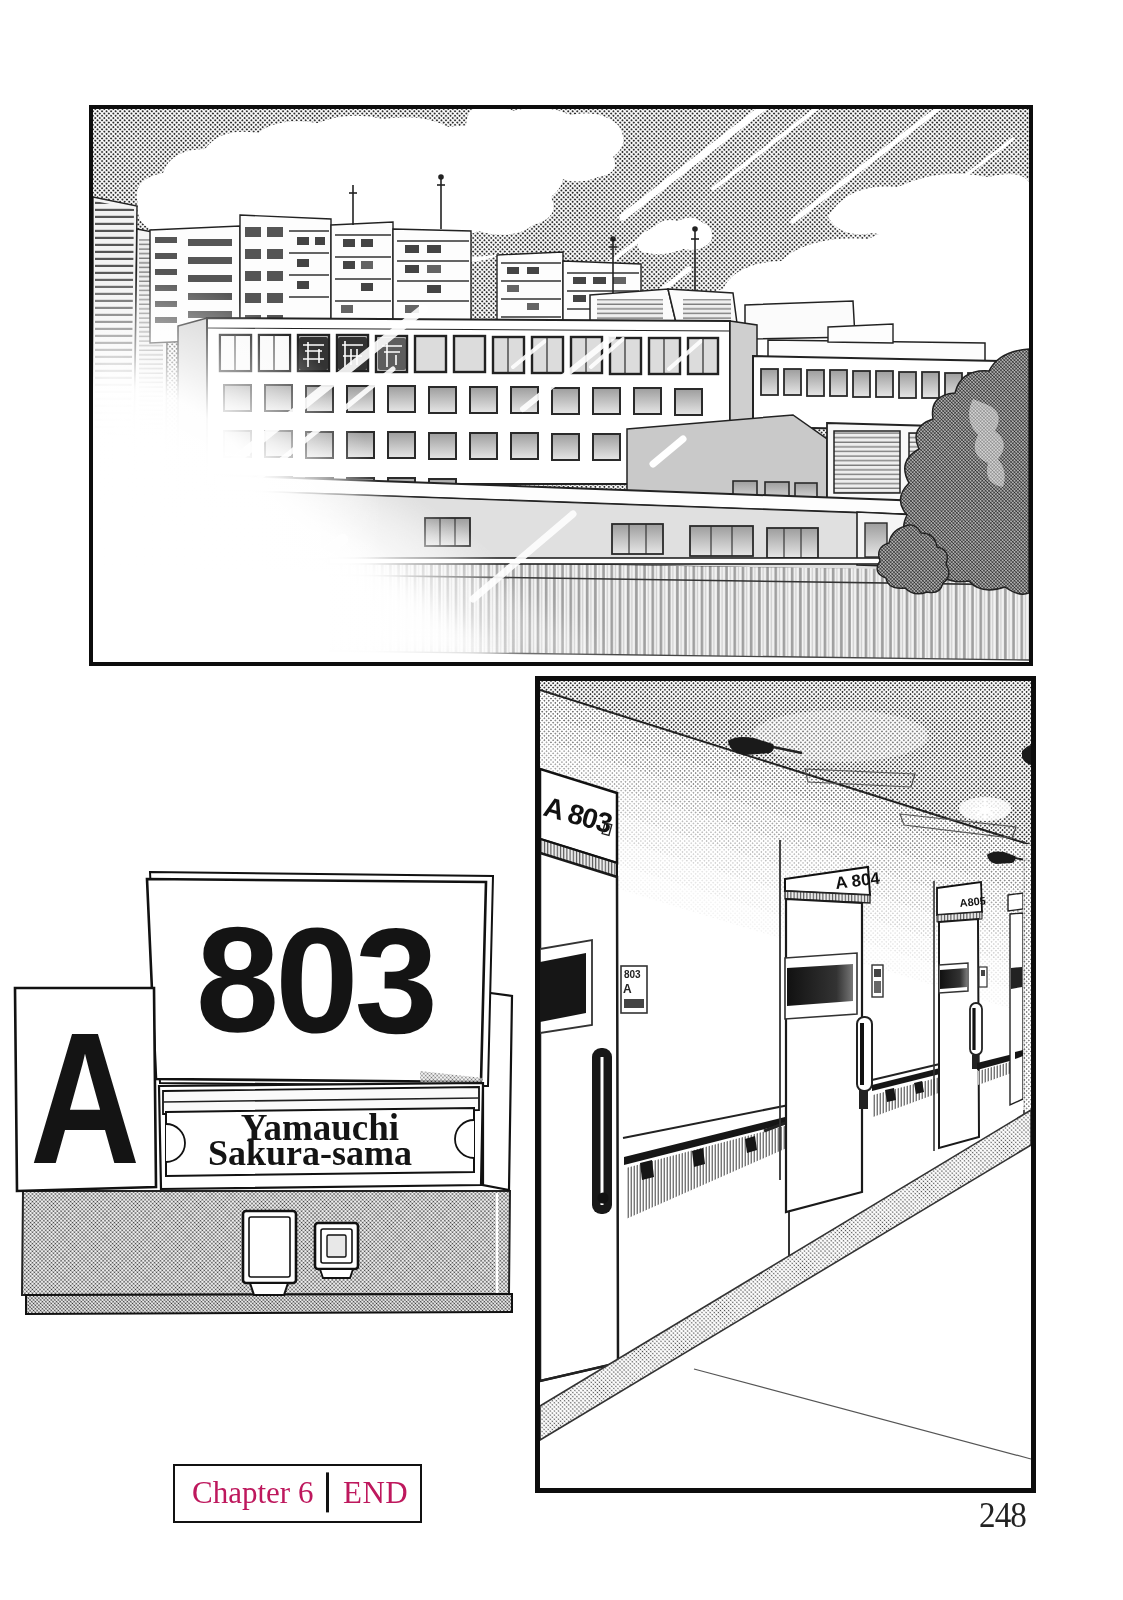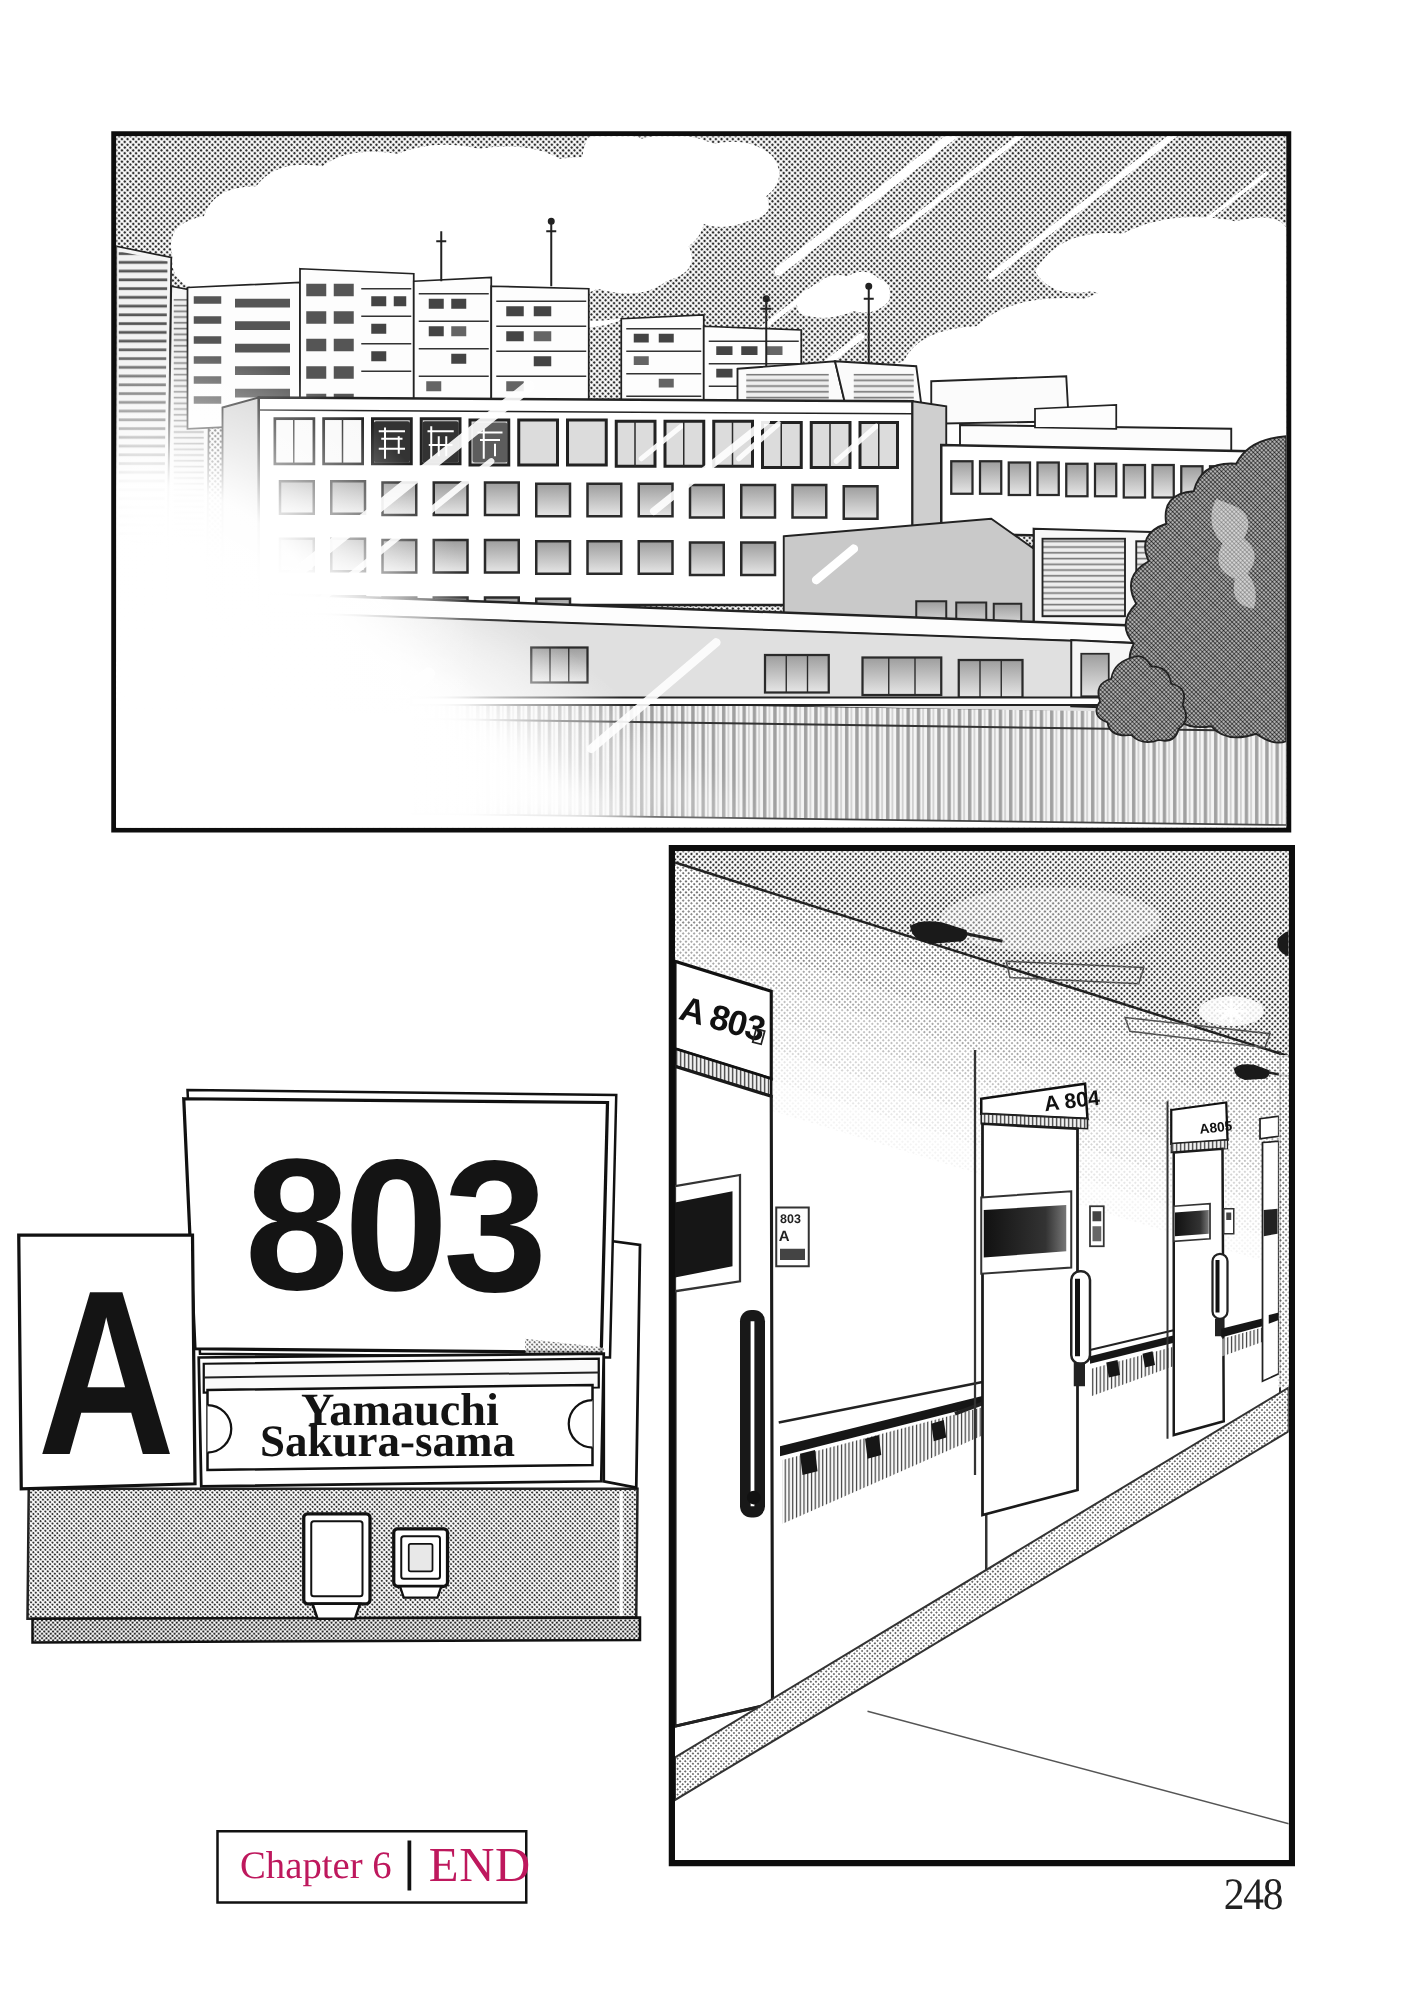--- a/index.html
+++ b/index.html
@@ -539,15 +539,15 @@
     <rect x="315" y="365" width="43" height="46" rx="3" stroke-width="2.6"></rect>
     <rect x="321" y="371" width="31" height="34" rx="2" stroke-width="1.6"></rect>
     <rect x="327" y="377" width="19" height="22" rx="1.5" stroke-width="1.4" fill="#e8e8e8"></rect>
     <polygon points="320,411 353,411 350,420 323,420" stroke-width="1.8"></polygon>
   </g>
 </svg>
 
 <div class="abs" id="chapbox">
     <span style="left:17px;">Chapter 6</span>
     <span style="left:151px;width:3px;height:40px;background:#111;"></span>
-    <span style="left:168px;font-size:39px;letter-spacing:0.5px;">END</span>
+    <span style="left:168px;font-size:31px;letter-spacing:0.5px;">END</span>
   </div>
 <div class="abs" id="pagenum">248</div>
 
 </body></html>

